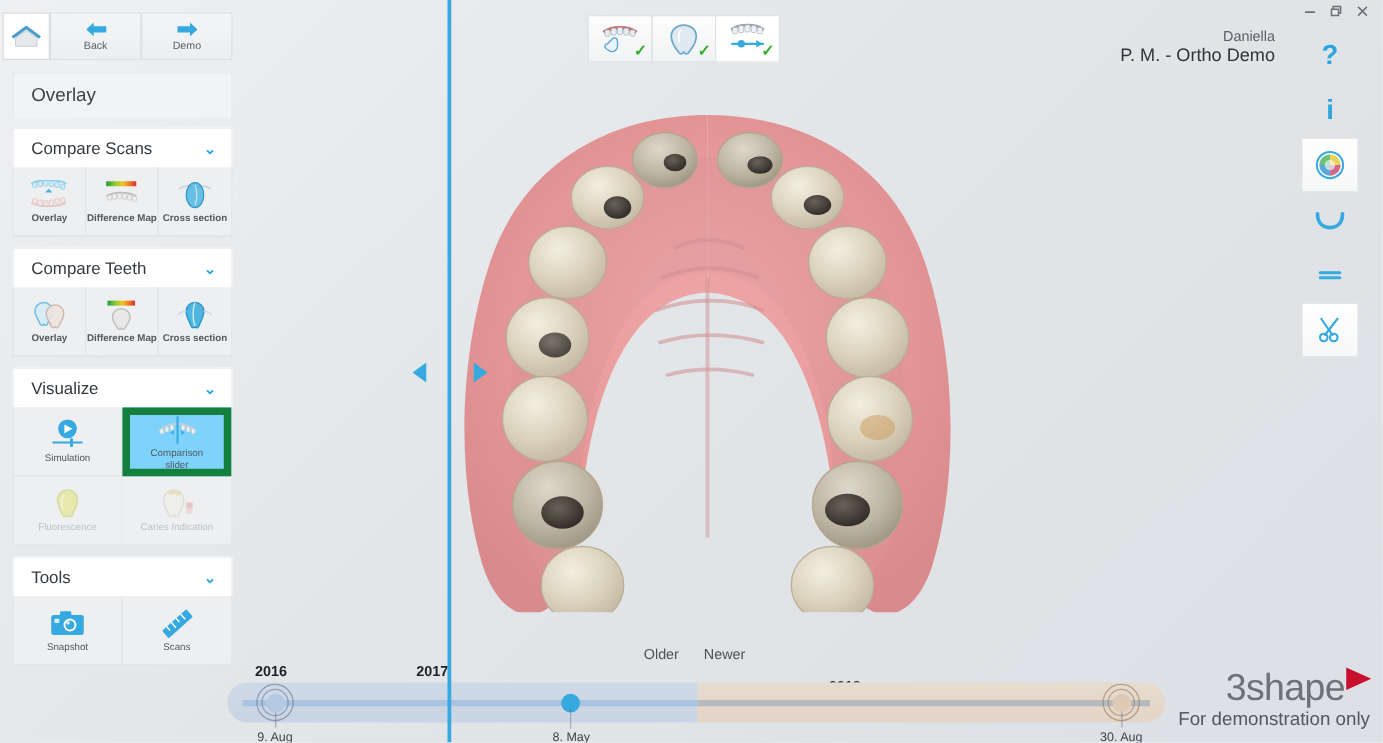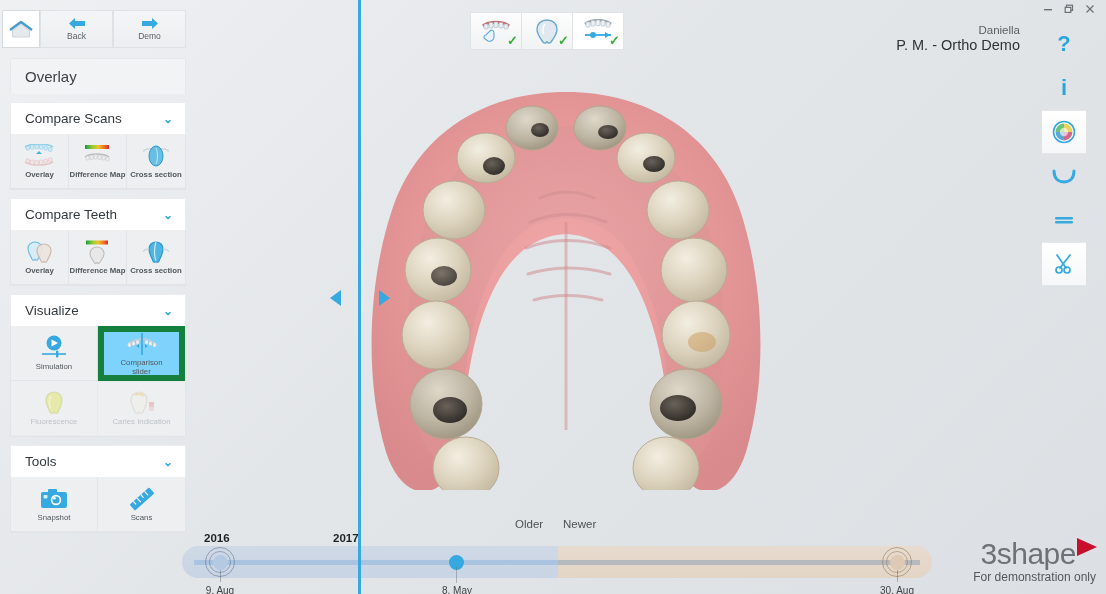--- a/index.html
+++ b/index.html
@@ -281,21 +281,21 @@
     font-size: 30px; color: #6d7276; letter-spacing: -0.5px;
     line-height: 1; display: inline-block; position: relative;
   }
   .logo .tri3 {
     display: inline-block; position: relative; top: -8px; left: 1px;
     width: 0; height: 0;
     border-top: 9px solid transparent;
     border-bottom: 9px solid transparent;
     border-left: 20px solid #c8102e;
   }
-  .logo .demo { font-size: 12px; color: #53585c; margin-top: 1px; }
+  .logo .demo { font-size: 15px; color: #53585c; margin-top: 1px; }
 </style>
 </head>
 <body>
 
 <div id="app">
 
   <div class="winctrls">
     <div class="winbtn">
       <svg width="10" height="10" viewBox="0 0 10 10">
           <rect x="1" y="5" width="8" height="1.4" fill="#6a7076"></rect>

